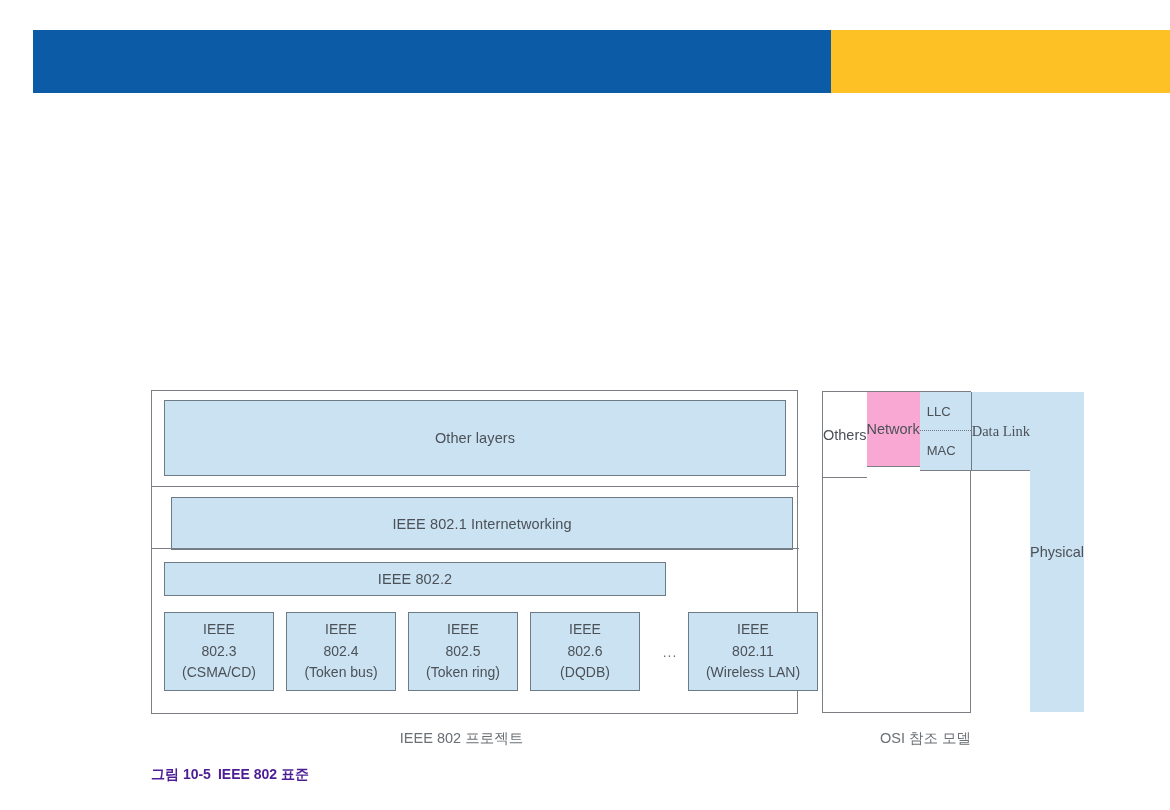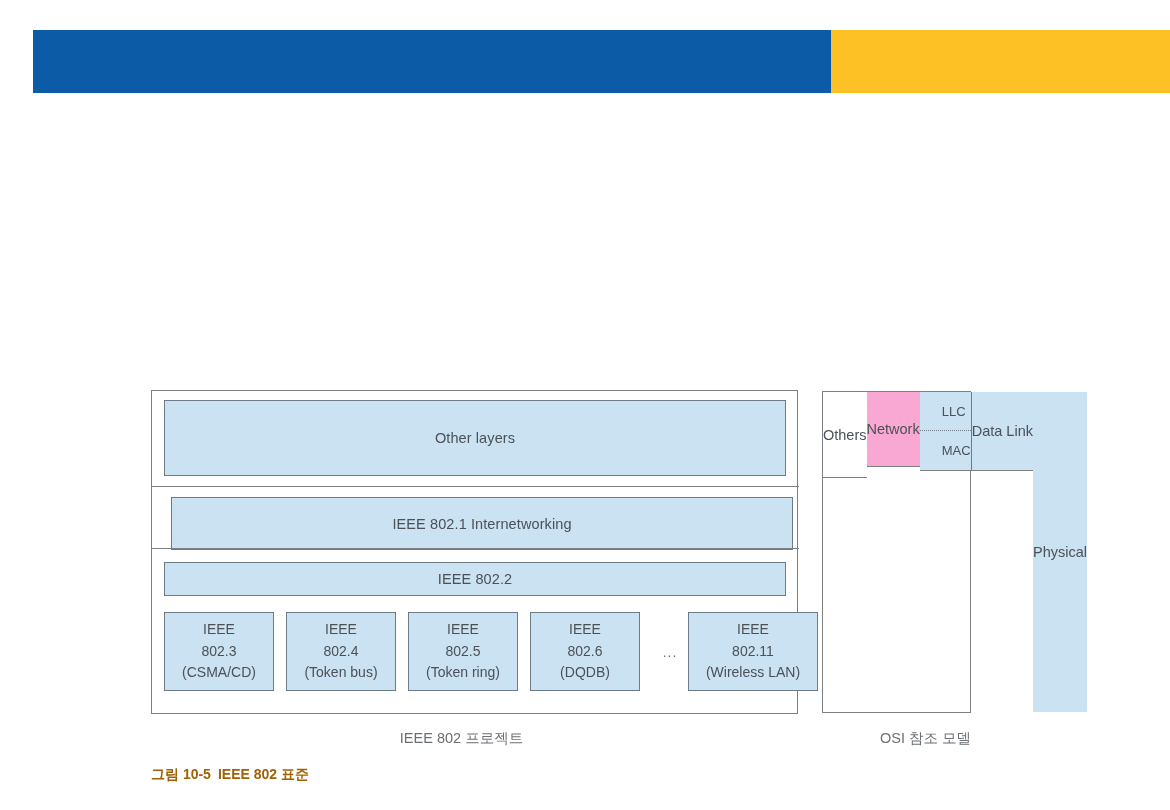--- a/index.html
+++ b/index.html
@@ -77,21 +77,21 @@
   }
   #box-8021 {
     left: 19px;
     top: 106px;
     width: 622px;
     height: 53px;
   }
   #box-8022 {
     left: 12px;
     top: 171px;
-    width: 622px;
+    width: 502px;
     height: 34px;
   }
 
   
   .frame-divider {
     position: absolute;
     left: 0;
     width: 647px;
     height: 0;
     border-top: 1.5px solid #7b7f83;
@@ -182,33 +182,34 @@
     border-right: 1.5px solid #6d7b87;
     box-sizing: border-box;
     display: flex;
     flex-direction: column;
   }
   #osi-llc, #osi-mac {
     flex: 1 1 50%;
     display: flex;
     align-items: center;
     justify-content: flex-start;
-    padding-left: 22px;
+    padding-left: 7px;
     color: #4b5157;
     font-size: 13px;
     box-sizing: border-box;
   }
   #osi-llc { border-bottom: 1.5px dotted #6d7b87; }
   #osi-datalink-label {
     flex: 1 1 auto;
     display: flex;
     align-items: center;
     justify-content: center;
     color: #4b5157;
     font-size: 14.5px;
+    font-family: Liberation Serif, serif;
   }
   #osi-physical {
     flex: 1 1 auto;
     background: #CBE2F2;
   }
 
   
   .sub-label {
     position: absolute;
     color: #6b7075;
@@ -228,21 +229,21 @@
     text-align: right;
   }
 
   
   #caption {
     position: absolute;
     left: 151px;
     top: 766px;
     font-size: 14px;
     font-weight: bold;
-    color: #a16207;
+    color: #4c1d95;
     white-space: nowrap;
   }
   #caption .cap-gap { display: inline-block; width: 7px; }
 </style>
 </head>
 <body>
 
 <div id="header-bar">
   <div class="seg-blue"></div>
   <div class="seg-yellow"></div>

